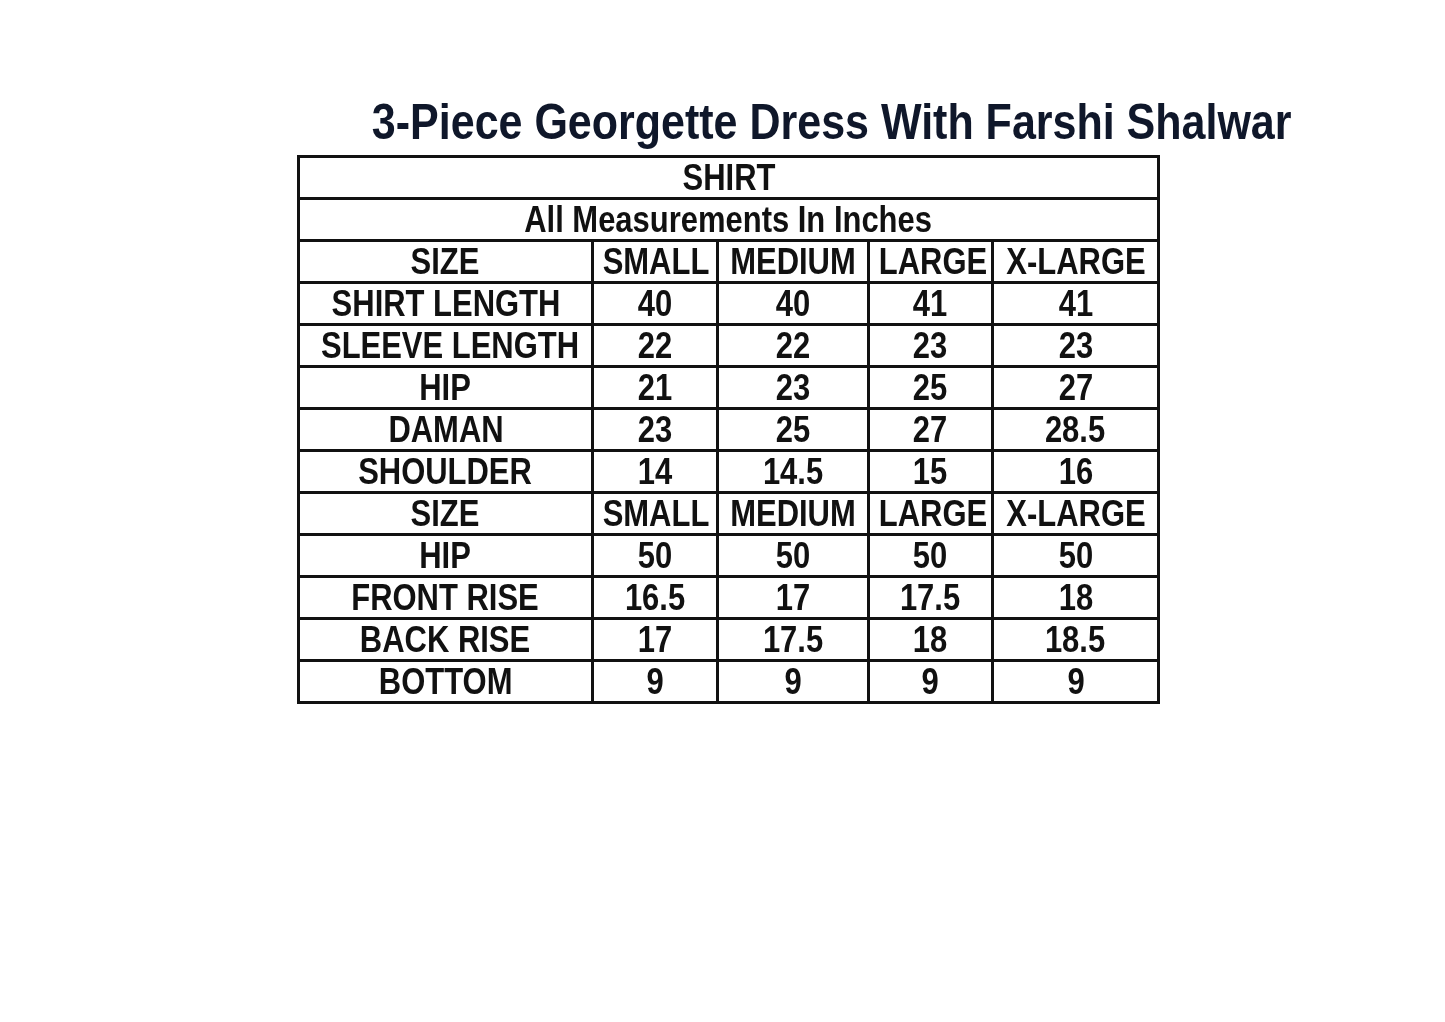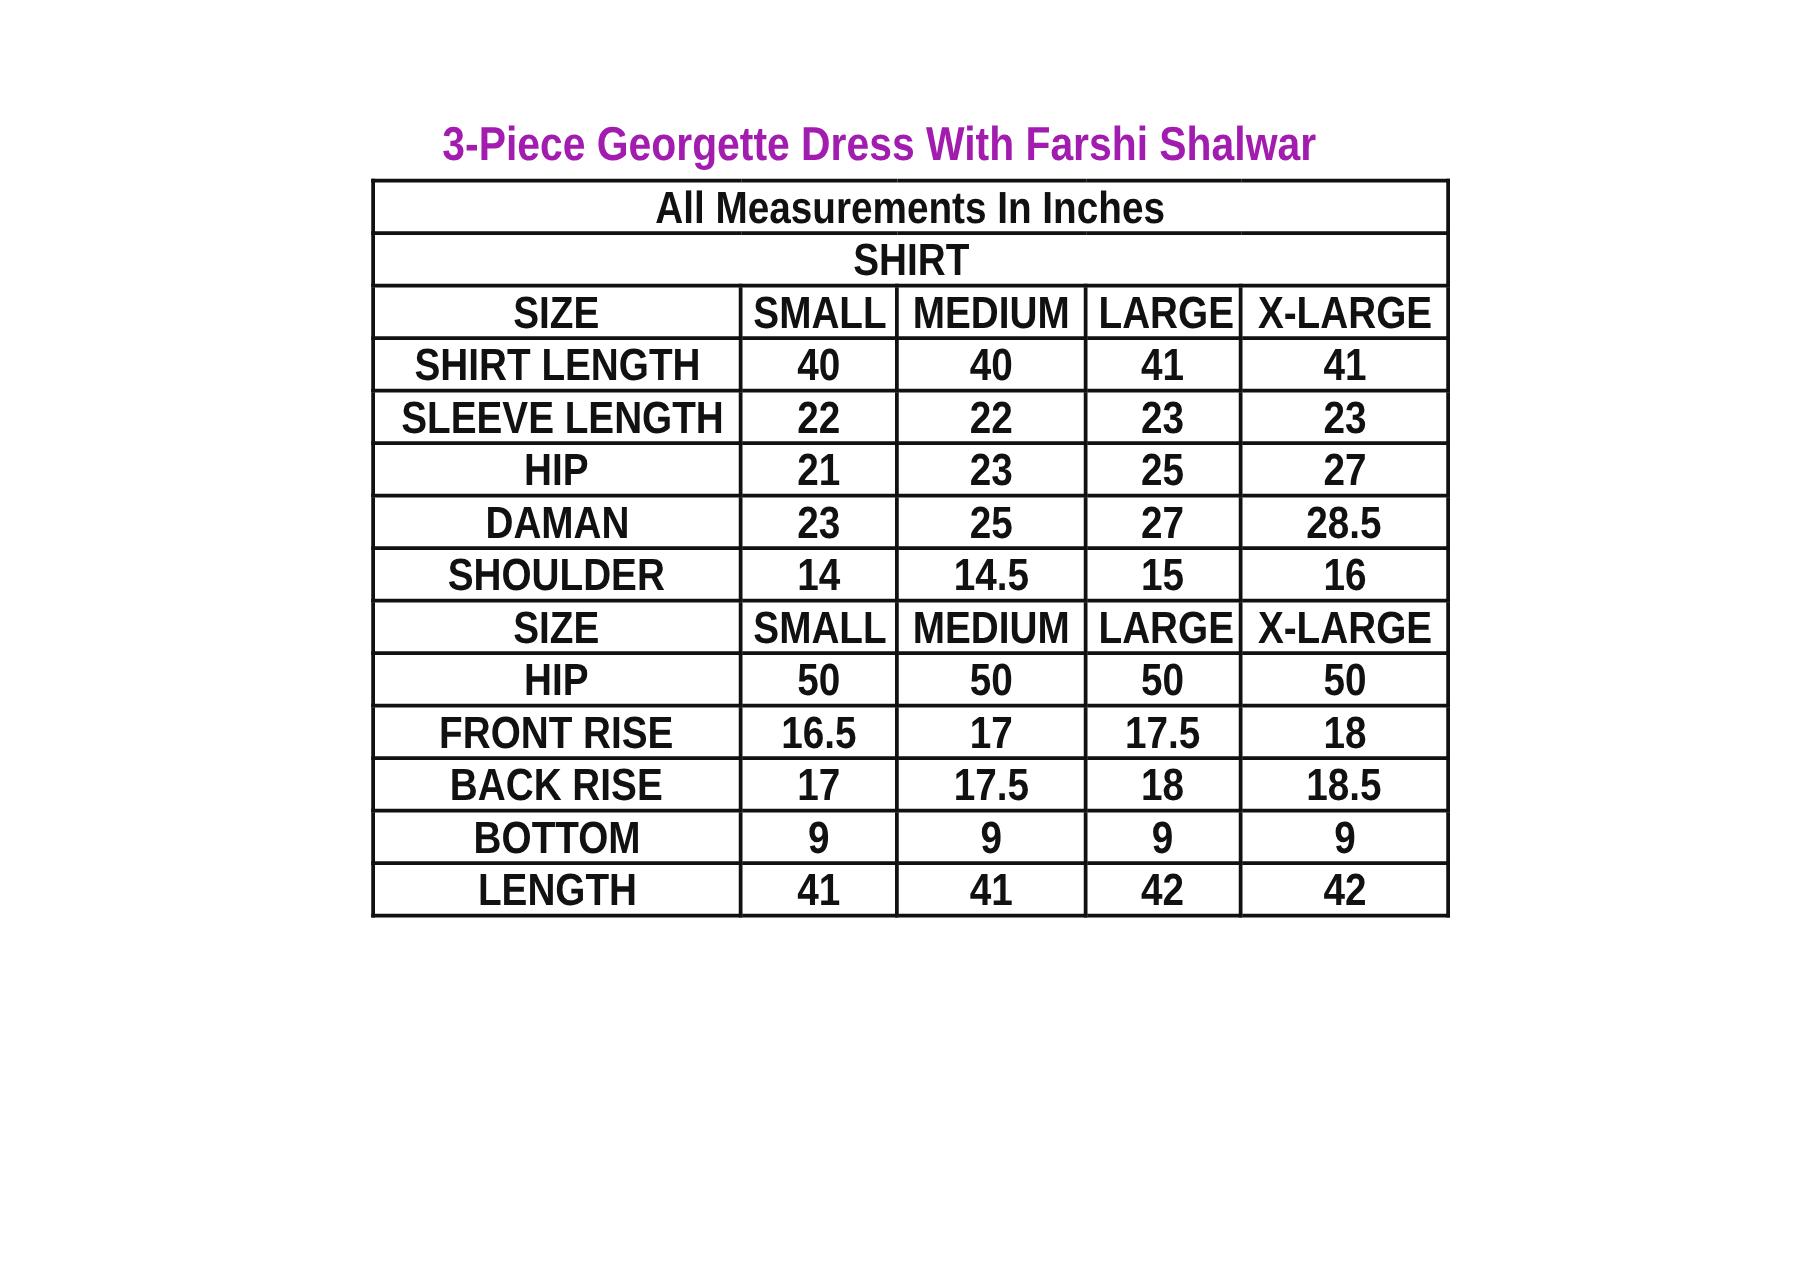--- a/index.html
+++ b/index.html
@@ -17,25 +17,25 @@
     color: #111111;
   }
   .content {
     position: absolute;
     left: 297px;
     top: 97px;
     width: 860px;
   }
   .page-title {
     margin: 0 0 8px 0;
-    font-size: 38px;
+    font-size: 50px;
     font-weight: 700;
     line-height: 1;
     white-space: nowrap;
-    color: #a21caf;
+    color: #0f172a;
   }
   table.size-table {
     border-collapse: collapse;
     table-layout: fixed;
     width: 860px;
   }
   .size-table th,
   .size-table td {
     border: 3px solid #111111;
     height: 39px;
@@ -72,24 +72,24 @@
     <table class="size-table">
       <colgroup>
         <col class="c-label">
         <col class="c-small">
         <col class="c-medium">
         <col class="c-large">
         <col class="c-xlarge">
       </colgroup>
       <tbody>
           <tr>
-            <th colspan="5"><span class="cnd">All Measurements In Inches</span></th>
+            <th colspan="5"><span class="cnd">SHIRT</span></th>
           </tr>
           <tr>
-            <th colspan="5"><span class="cnd">SHIRT</span></th>
+            <th colspan="5"><span class="cnd">All Measurements In Inches</span></th>
           </tr>
           <tr>
             <th><span class="cnd">SIZE</span></th>
             <th><span class="cnd">SMALL</span></th>
             <th><span class="cnd">MEDIUM</span></th>
             <th><span class="cnd">LARGE</span></th>
             <th><span class="cnd">X-LARGE</span></th>
           </tr>
           <tr>
             <td><span class="cnd">SHIRT LENGTH</span></td>
@@ -154,23 +154,16 @@
             <td><span class="cnd">18</span></td>
             <td><span class="cnd">18.5</span></td>
           </tr>
           <tr>
             <td><span class="cnd">BOTTOM</span></td>
             <td><span class="cnd">9</span></td>
             <td><span class="cnd">9</span></td>
             <td><span class="cnd">9</span></td>
             <td><span class="cnd">9</span></td>
           </tr>
-          <tr>
-            <td><span class="cnd">LENGTH</span></td>
-            <td><span class="cnd">41</span></td>
-            <td><span class="cnd">41</span></td>
-            <td><span class="cnd">42</span></td>
-            <td><span class="cnd">42</span></td>
-          </tr>
         </tbody>
     </table>
   </div>
 </div>
 
 </body></html>

